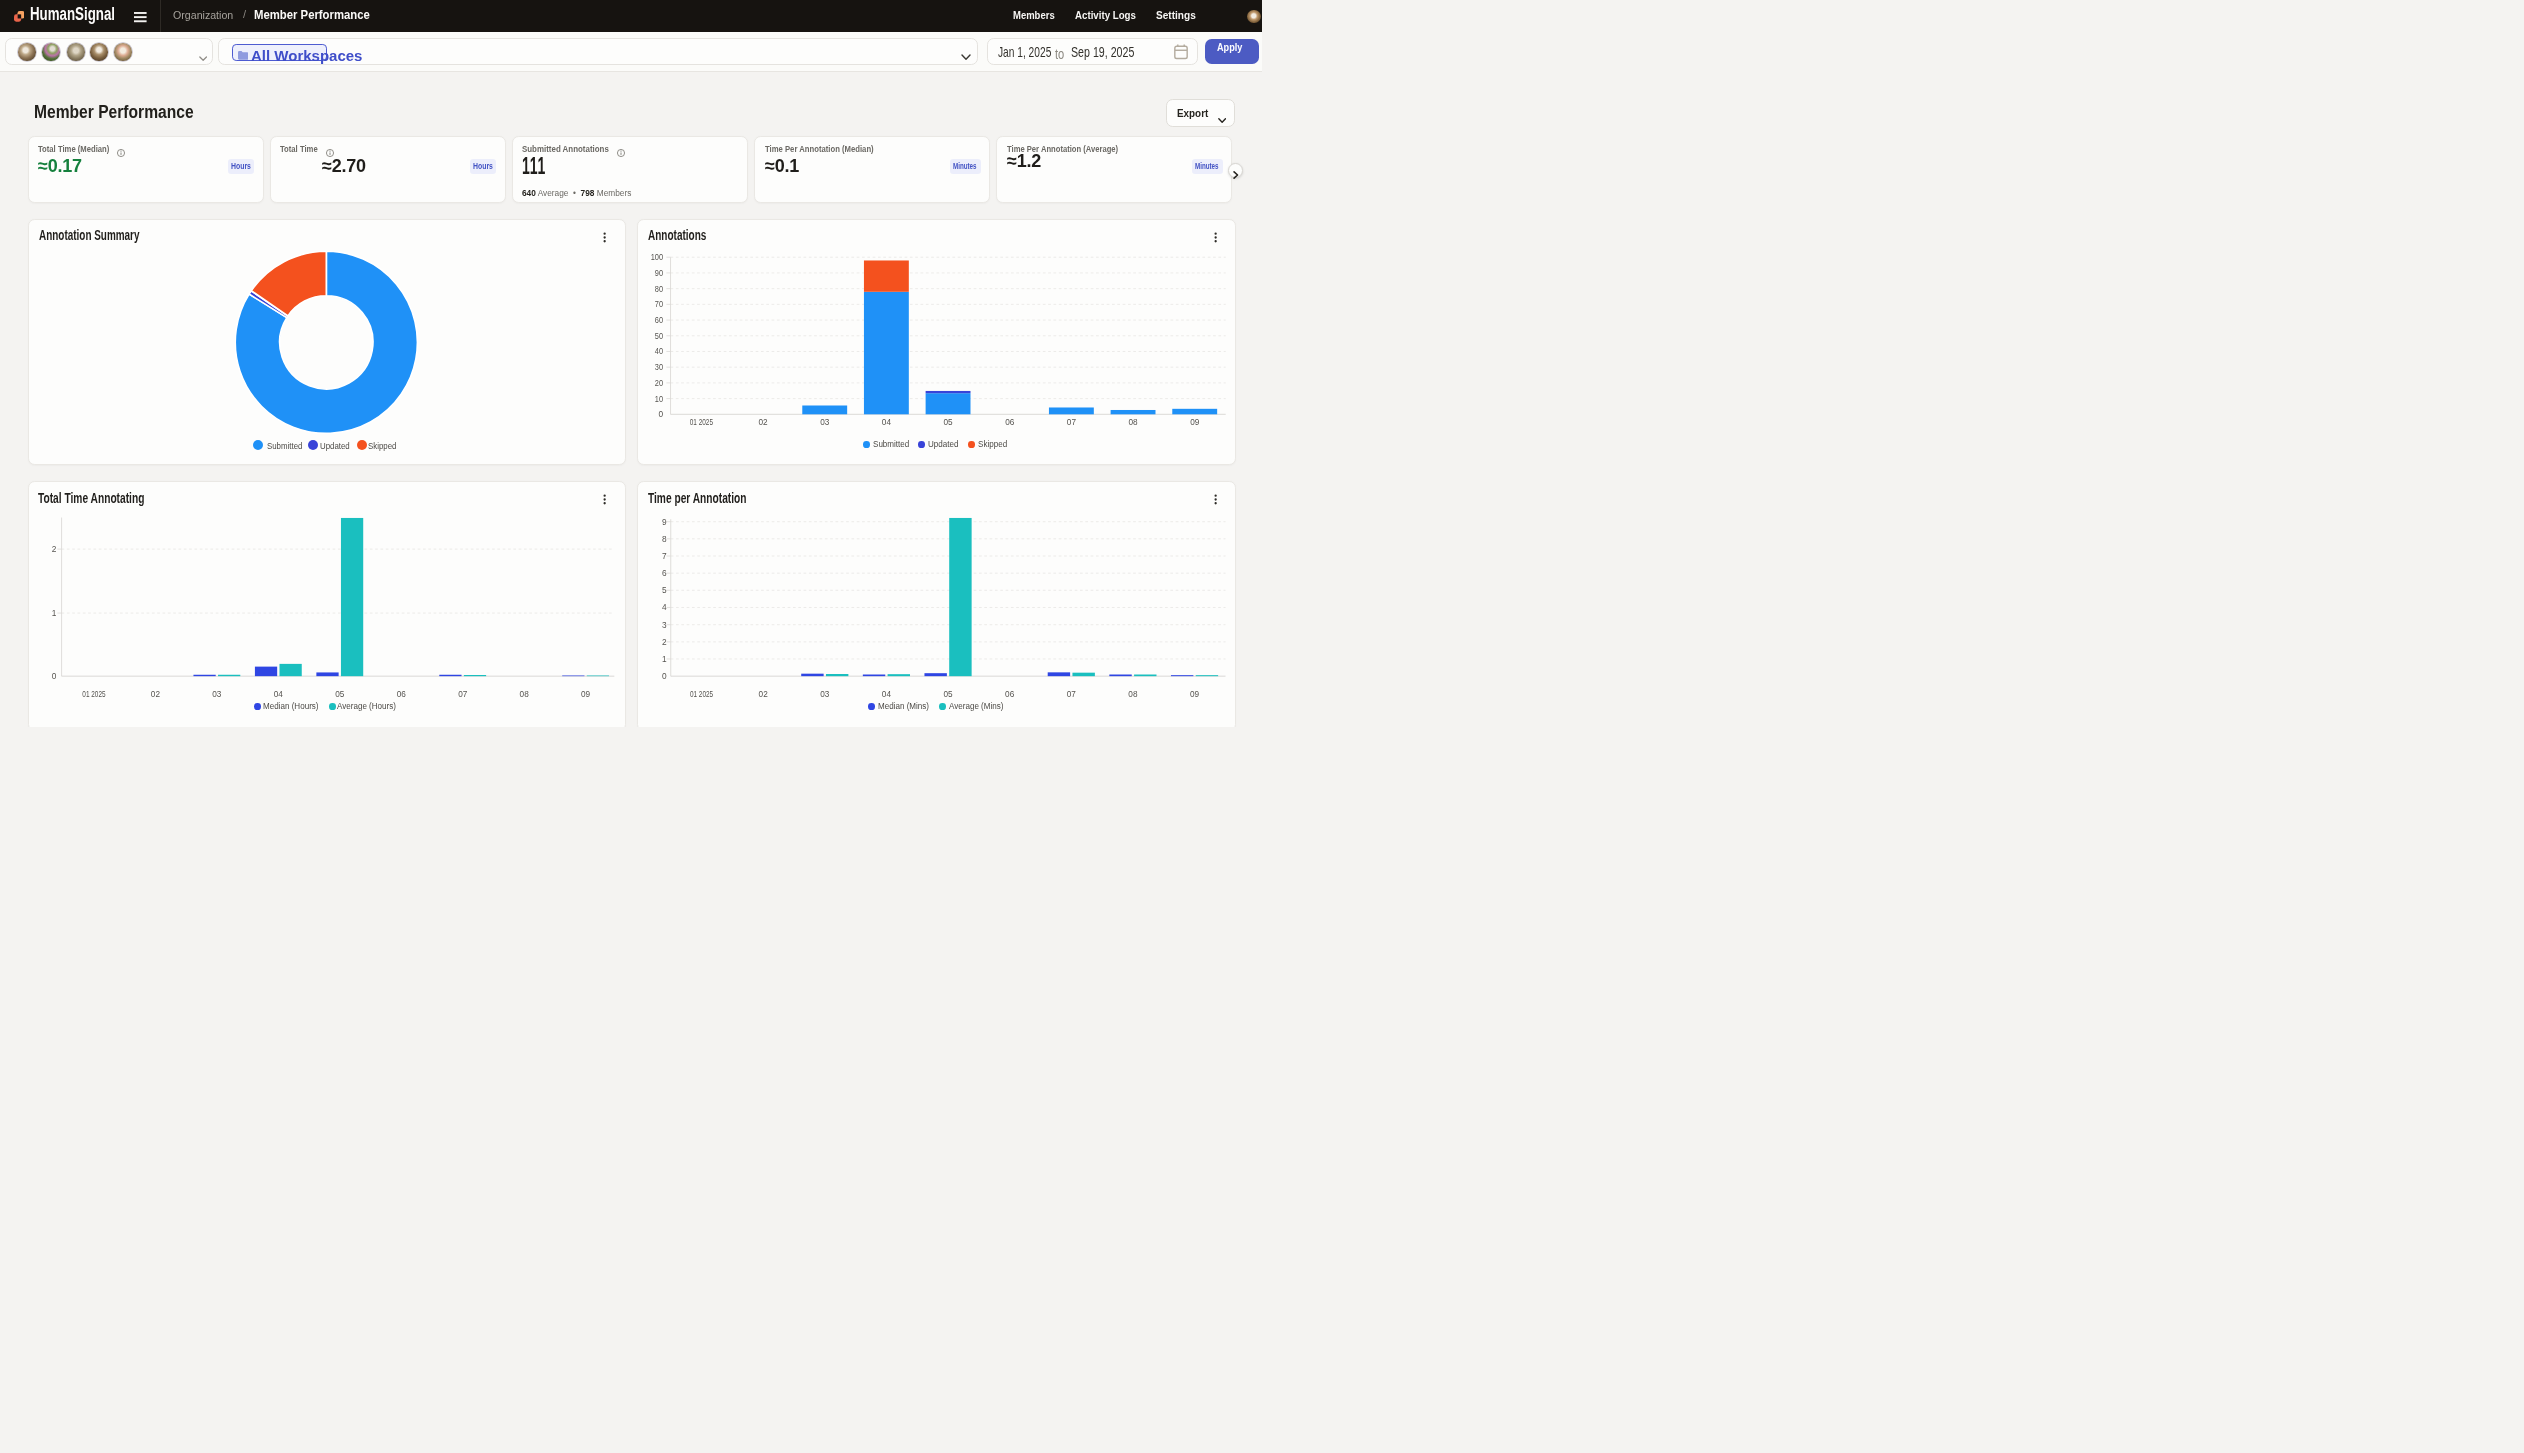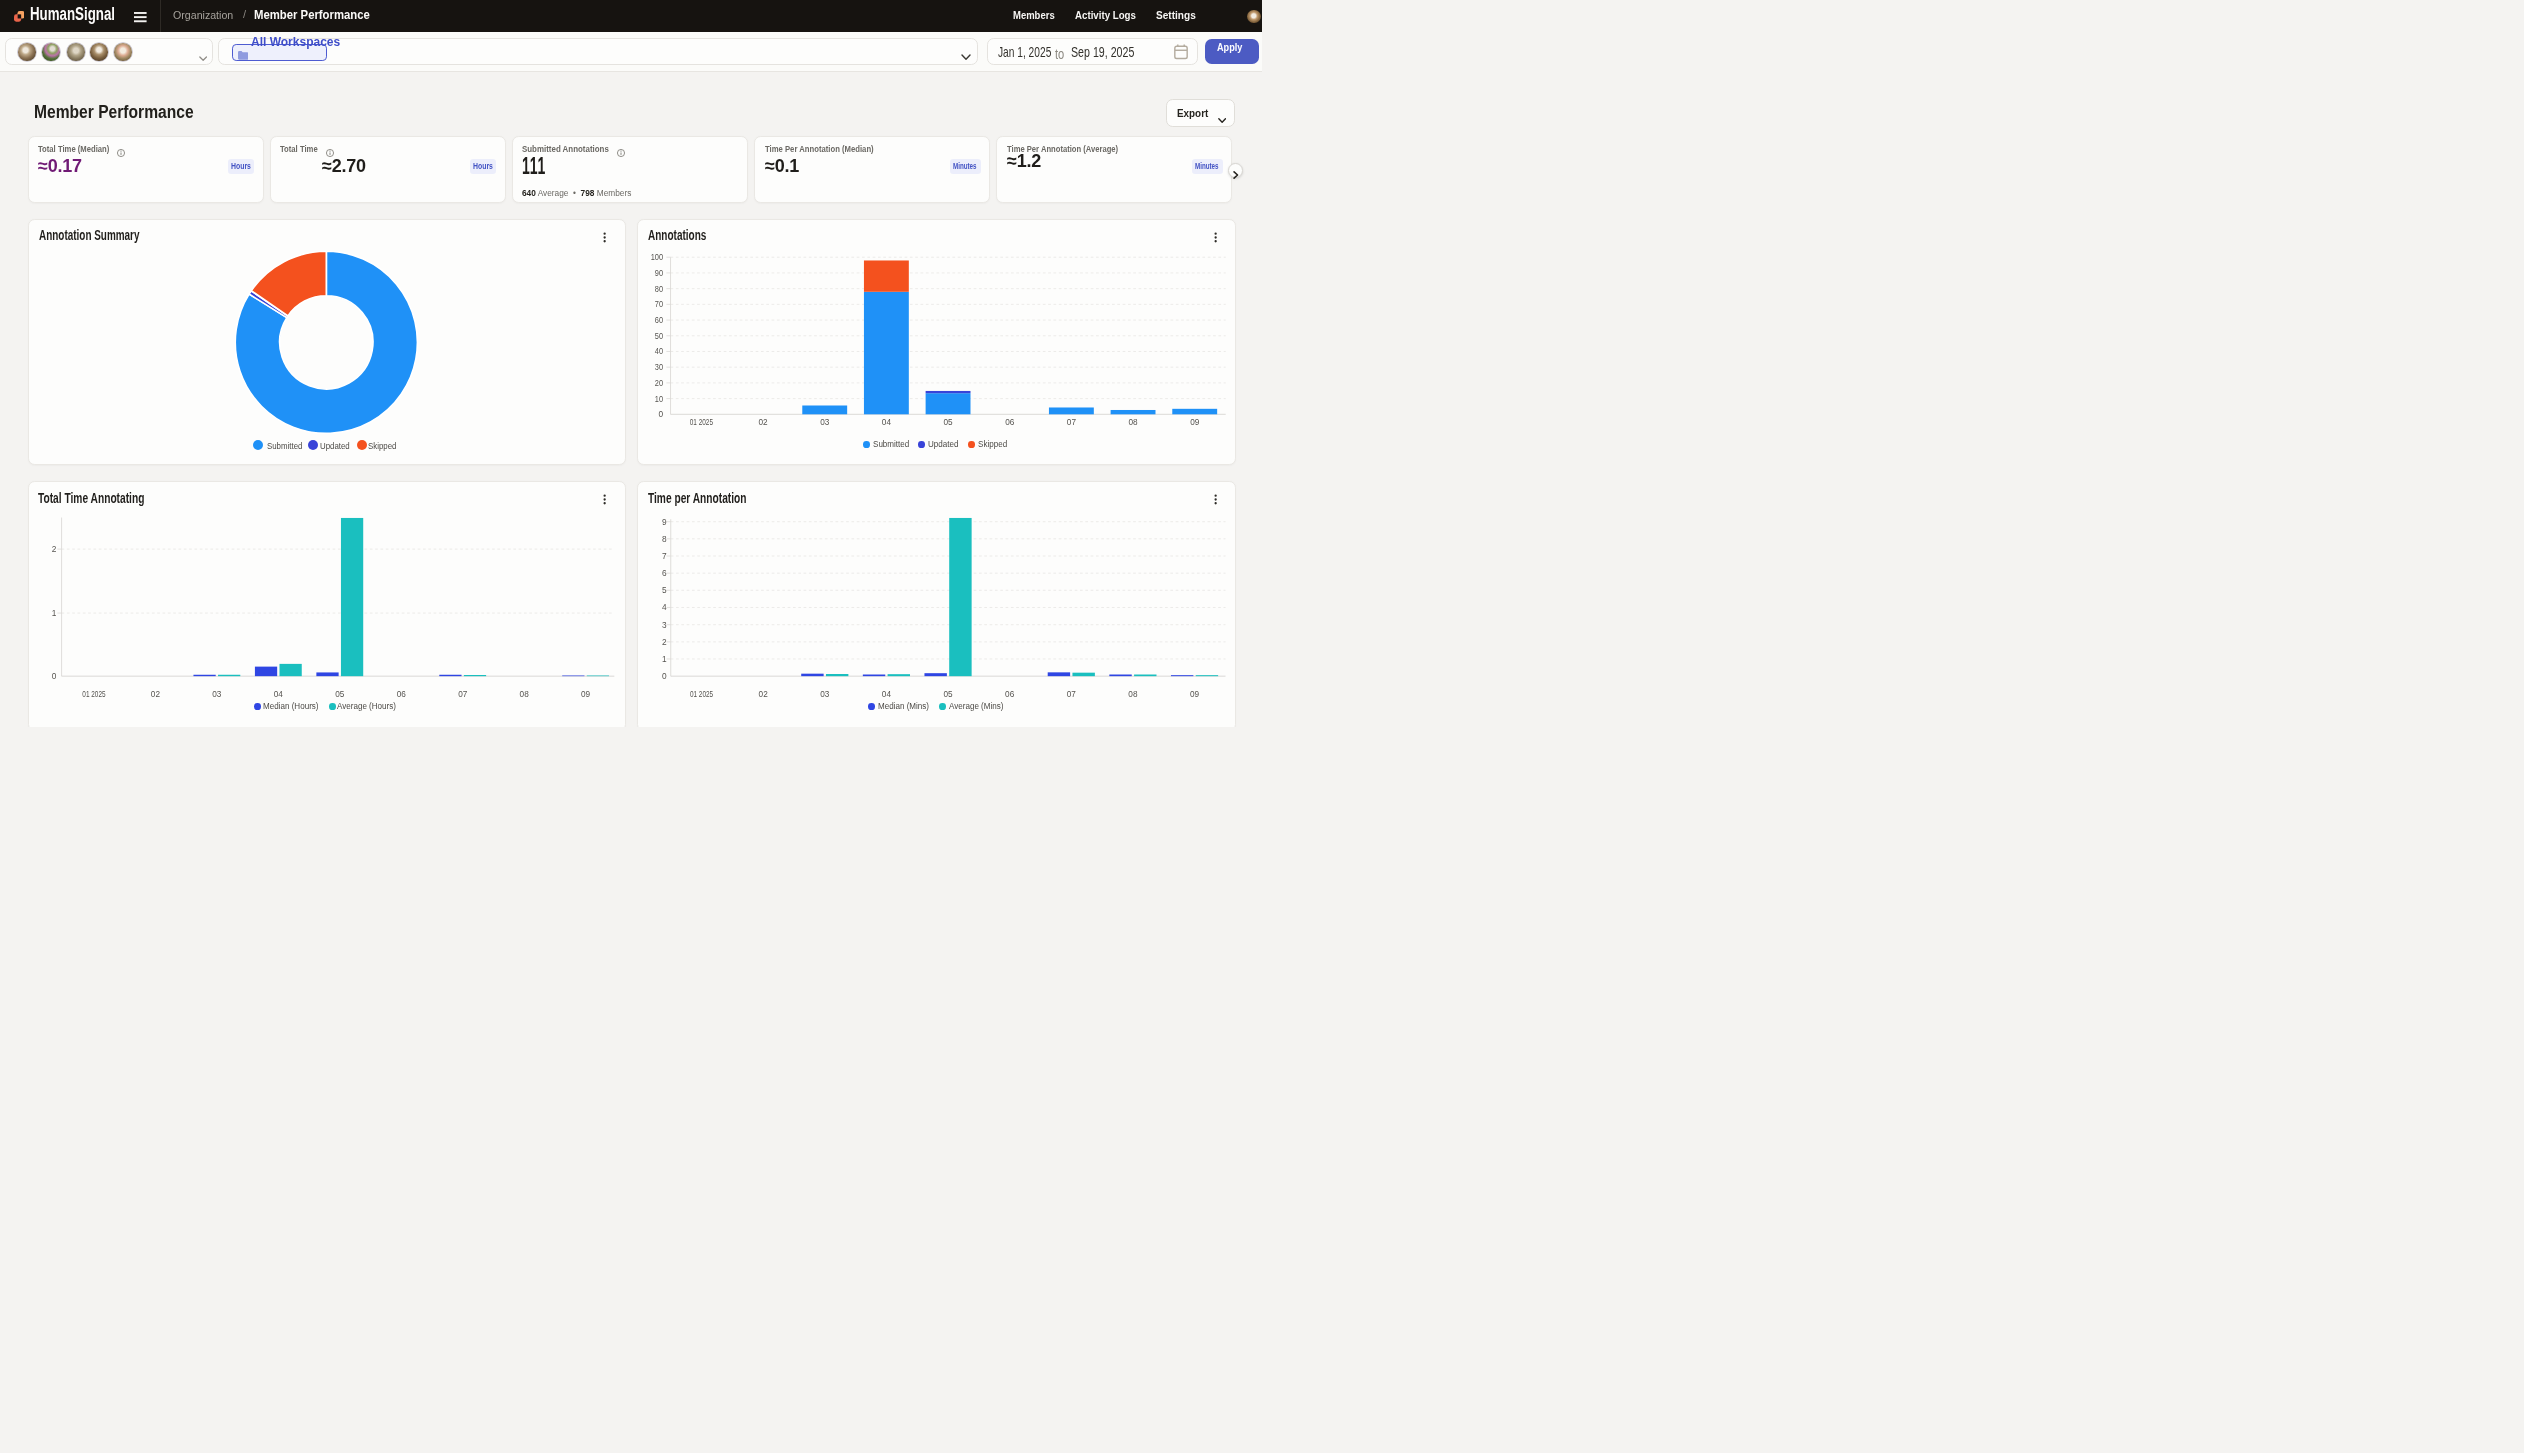--- a/index.html
+++ b/index.html
@@ -51,21 +51,21 @@
 <div class="a avatar" style="left:67px;background:radial-gradient(circle at 50% 42%, #ded6c5 0 18%, #b0a488 36%, #8a7d62 58%, #625641 82%, #4a4030 100%);box-shadow:0 0 0 0.8px rgba(125,115,145,.45)"></div>
 <div class="a avatar" style="left:90px;background:radial-gradient(circle at 50% 38%, #f1eade 0 16%, #a98f6b 34%, #7a603f 58%, #4e3b26 84%, #382a18 100%);box-shadow:0 0 0 0.8px rgba(125,115,145,.45)"></div>
 <div class="a avatar" style="left:114px;background:radial-gradient(circle at 50% 42%, #f3ebdf 0 18%, #dcab92 36%, #9c8660 58%, #6b573b 82%, #4c3d28 100%);box-shadow:0 0 0 0.8px rgba(125,115,145,.45)"></div>
 <div class="a" style="left:199px;top:50px"><svg width="8.3" height="5.8" viewBox="0 0 10 7">
 <path d="M1 1.2 L5 5.2 L9 1.2" fill="none" stroke="#908d87" stroke-width="1.5" stroke-linecap="round" stroke-linejoin="round"></path>
     </svg></div>
 <div class="a chip"></div>
 <div class="a" style="left:238px;top:48px"><svg width="10.4" height="8.7" viewBox="0 0 12.5 10.5">
 <path d="M0 1.4 Q0 0 1.4 0 L4.2 0 L5.6 1.5 L11.1 1.5 Q12.5 1.5 12.5 2.9 L12.5 9.1 Q12.5 10.5 11.1 10.5 L1.4 10.5 Q0 10.5 0 9.1 Z" fill="#8f9bdf"></path>
     </svg></div>
-<div class="t" style="left:251px;top:36px;font-size:12px;font-weight:bold;color:#3f4ec9;">All Workspaces</div>
+<div class="t" style="left:251px;top:48px;font-size:15px;font-weight:bold;color:#3f4ec9;">All Workspaces</div>
 <div class="a" style="left:961px;top:49px"><svg width="10" height="6.7" viewBox="0 0 12 8">
 <path d="M1.2 1.2 L6 6.2 L10.8 1.2" fill="none" stroke="#3a3833" stroke-width="1.7" stroke-linecap="round" stroke-linejoin="round"></path>
     </svg></div>
 <div class="t" style="left:998px;top:44px;font-size:15px;font-weight:normal;color:#33312c;transform:scaleX(0.68);">Jan 1, 2025</div>
 <div class="t" style="left:1055px;top:46px;font-size:15px;font-weight:normal;color:#8b8880;transform:scaleX(0.74);">to</div>
 <div class="t" style="left:1071px;top:44px;font-size:15px;font-weight:normal;color:#33312c;transform:scaleX(0.71);">Sep 19, 2025</div>
 <div class="a" style="left:1174px;top:44px"><svg width="14" height="16" viewBox="0 0 17 19">
 <rect x="1" y="2.6" width="15" height="14.8" rx="2.2" fill="none" stroke="#b3ab9e" stroke-width="1.7"></rect>
 <line x1="1.2" y1="7.4" x2="15.8" y2="7.4" stroke="#b3ab9e" stroke-width="1.7"></line>
 <line x1="4.6" y1="0.4" x2="4.6" y2="3.4" stroke="#b3ab9e" stroke-width="1.7"></line>
@@ -79,21 +79,21 @@
 <div class="a" style="left:1218px;top:111px"><svg width="8.3" height="5.4" viewBox="0 0 10 6.5">
 <path d="M1 1 L5 5 L9 1" fill="none" stroke="#26241f" stroke-width="1.7" stroke-linecap="round" stroke-linejoin="round"></path>
     </svg></div>
 <div class="a card" style="left:27.5px;top:136px;width:236px;height:67px"></div>
 <div class="t" style="left:38px;top:145px;font-size:9.2px;font-weight:bold;color:#6b6964;transform:scaleX(0.835);">Total Time (Median)</div>
 <div class="a" style="left:117px;top:145px"><svg width="8" height="8" viewBox="0 0 11 11">
       <circle cx="5.5" cy="5.5" r="4.9" fill="none" stroke="#7b7973" stroke-width="1.15"></circle>
       <line x1="5.5" y1="4.8" x2="5.5" y2="8.1" stroke="#7b7973" stroke-width="1.25"></line>
       <circle cx="5.5" cy="2.9" r="0.85" fill="#7b7973"></circle>
     </svg></div>
-<div class="t" style="left:38px;top:157px;font-size:18px;font-weight:bold;color:#701a75;letter-spacing:-0.2px;">≈0.17</div>
+<div class="t" style="left:38px;top:157px;font-size:18px;font-weight:bold;color:#15803d;letter-spacing:-0.2px;">≈0.17</div>
 <div class="a badge" style="left:228px;top:159px;width:26px"></div>
 <div class="t" style="left:231px;top:161px;font-size:9.6px;font-weight:bold;color:#4353c4;transform:scaleX(0.72);">Hours</div>
 <div class="a card" style="left:270px;top:136px;width:236px;height:67px"></div>
 <div class="t" style="left:280px;top:145px;font-size:9.2px;font-weight:bold;color:#6b6964;transform:scaleX(0.835);">Total Time</div>
 <div class="a" style="left:326px;top:145px"><svg width="8" height="8" viewBox="0 0 11 11">
       <circle cx="5.5" cy="5.5" r="4.9" fill="none" stroke="#7b7973" stroke-width="1.15"></circle>
       <line x1="5.5" y1="4.8" x2="5.5" y2="8.1" stroke="#7b7973" stroke-width="1.25"></line>
       <circle cx="5.5" cy="2.9" r="0.85" fill="#7b7973"></circle>
     </svg></div>
 <div class="t" style="left:280px;top:157px;font-size:18px;font-weight:bold;color:#1f1d1a;letter-spacing:-0.2px;margin-left:42px;">≈2.70</div>

